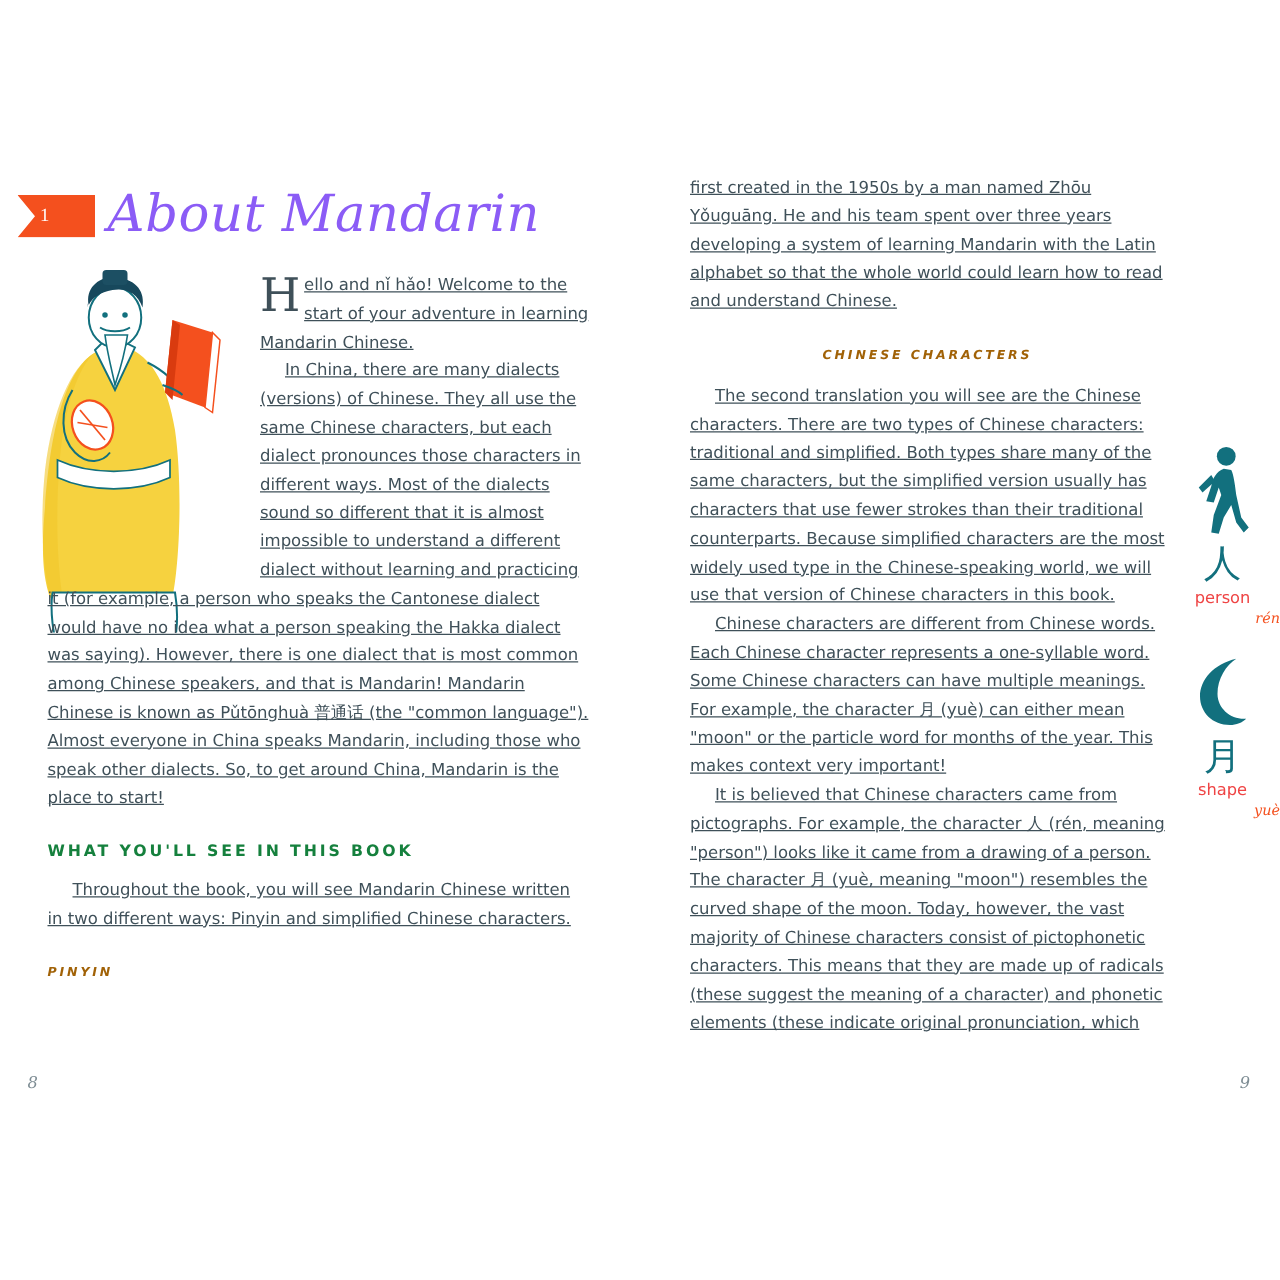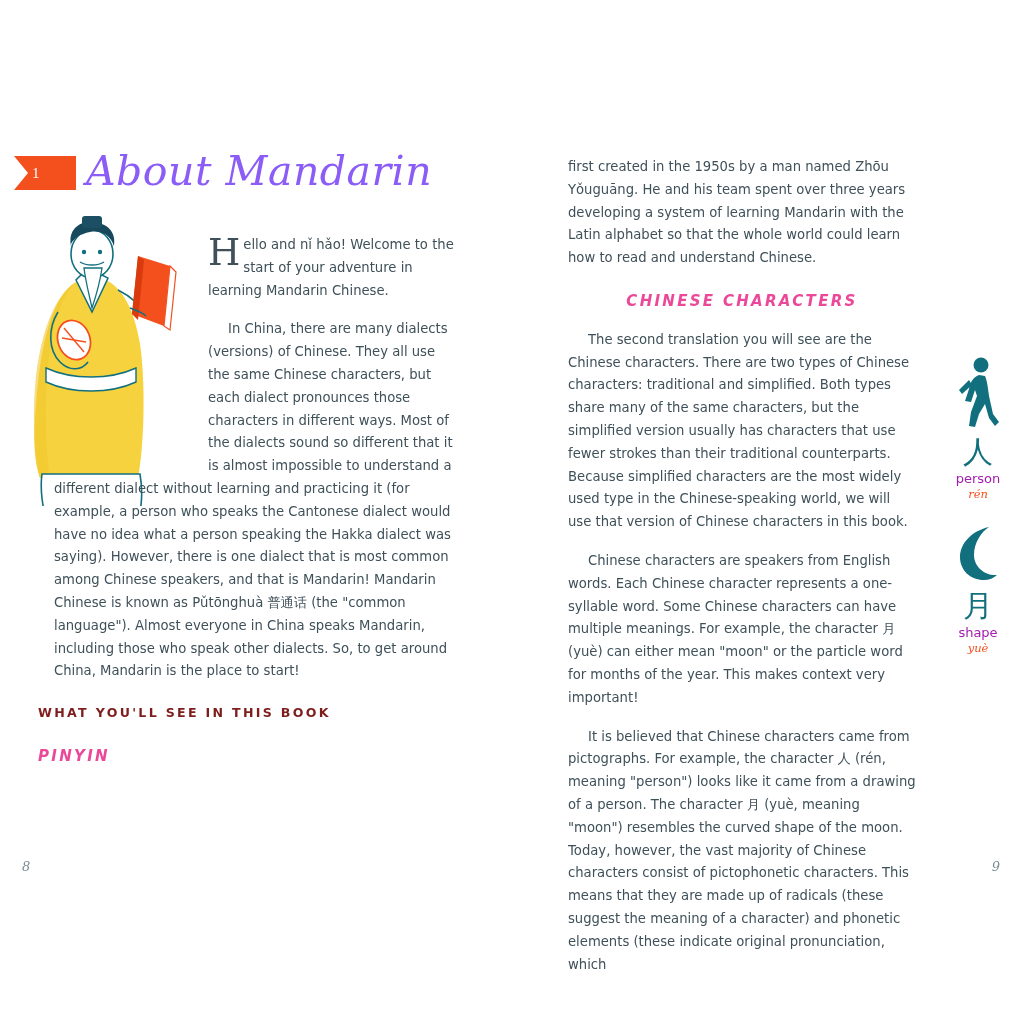--- a/index.html
+++ b/index.html
@@ -99,39 +99,40 @@
   .dropcap {
     float: left;
     font-family: "DejaVu Serif", serif;
     font-size: 37px;
     line-height: 33px;
     padding: 2px 3px 0 0;
     color: #3f5059;
   }
 
   p.para {
-    margin: 16px;
+    margin: 0;
     text-indent: 20px;
+    text-decoration: underline;
   }
   p.para.first { text-indent: 0; }
 
   .heading-teal {
     font-family: "DejaVu Sans", sans-serif;
     font-size: 12.6px;
     font-weight: bold;
-    color: #7f1d1d;
+    color: #15803d;
     letter-spacing: 2.3px;
     margin: 19px 0 9px 0;
   }
   .heading-orange {
     font-family: "DejaVu Sans", sans-serif;
-    font-size: 15px;
+    font-size: 10px;
     font-weight: bold;
     font-style: italic;
-    color: #ec4899;
+    color: #a16207;
     letter-spacing: 2.3px;
     text-align: center;
     margin: 20px 0 10px 0;
   }
   .heading-orange.left-h {
     text-align: left;
   }
 
   .folio {
     position: absolute;
@@ -161,29 +162,30 @@
   .fig-block { margin-bottom: 22px; }
   .fig-char {
     font-family: "DejaVu Sans", sans-serif;
     font-size: 30px;
     color: #12707e;
     line-height: 36px;
   }
   .fig-en {
     font-family: "DejaVu Sans", sans-serif;
     font-size: 13px;
-    color: #a21caf;
+    color: #ef4444;
     line-height: 17px;
   }
   .fig-py {
     font-family: "DejaVu Serif", serif;
     font-style: italic;
     font-size: 11.5px;
     color: #f4501e;
     line-height: 15px;
+    text-align: right;
   }
 </style>
 </head>
 <body>
 
 <div class="spread">
 
   <div class="page-left">
 
     <div class="chapter-flag">
@@ -236,36 +238,37 @@
         <path d="M112 92 C118 94 124 96 128 100" stroke="#12707e" stroke-width="1.6" fill="none"></path>
       </svg>
     </div>
 
     <div class="body-col left-text">
       <div class="illo-float"></div>
       <p class="para first"><span class="dropcap">H</span><span>ello and nǐ hǎo! Welcome to the start of your adventure in learning Mandarin Chinese.</span></p>
       <p class="para">In China, there are many dialects (versions) of Chinese. They all use the same Chinese characters, but each dialect pronounces those characters in different ways. Most of the dialects sound so different that it is almost impossible to understand a different dialect without learning and practicing it (for example, a person who speaks the Cantonese dialect would have no idea what a person speaking the Hakka dialect was saying). However, there is one dialect that is most common among Chinese speakers, and that is Mandarin! Mandarin Chinese is known as Pǔtōnghuà 普通话 (the "common language"). Almost everyone in China speaks Mandarin, including those who speak other dialects. So, to get around China, Mandarin is the place to start!</p>
 
       <div class="heading-teal">WHAT YOU'LL SEE IN THIS BOOK</div>
+      <p class="para">Throughout the book, you will see Mandarin Chinese written in two different ways: Pinyin and simplified Chinese characters.</p>
 
       <div class="heading-orange left-h">PINYIN</div>
     </div>
 
     <div class="folio folio-left">8</div>
   </div>
 
   <div class="page-right">
 
     <div class="body-col right-text">
       <p class="para first">first created in the 1950s by a man named Zhōu Yǒuguāng. He and his team spent over three years developing a system of learning Mandarin with the Latin alphabet so that the whole world could learn how to read and understand Chinese.</p>
 
       <div class="heading-orange">CHINESE CHARACTERS</div>
 
       <p class="para">The second translation you will see are the Chinese characters. There are two types of Chinese characters: traditional and simplified. Both types share many of the same characters, but the simplified version usually has characters that use fewer strokes than their traditional counterparts. Because simplified characters are the most widely used type in the Chinese-speaking world, we will use that version of Chinese characters in this book.</p>
-      <p class="para">Chinese characters are speakers from English words. Each Chinese character represents a one-syllable word. Some Chinese characters can have multiple meanings. For example, the character 月 (yuè) can either mean "moon" or the particle word for months of the year. This makes context very important!</p>
+      <p class="para">Chinese characters are different from Chinese words. Each Chinese character represents a one-syllable word. Some Chinese characters can have multiple meanings. For example, the character 月 (yuè) can either mean "moon" or the particle word for months of the year. This makes context very important!</p>
       <p class="para">It is believed that Chinese characters came from pictographs. For example, the character 人 (rén, meaning "person") looks like it came from a drawing of a person. The character 月 (yuè, meaning "moon") resembles the curved shape of the moon. Today, however, the vast majority of Chinese characters consist of pictophonetic characters. This means that they are made up of radicals (these suggest the meaning of a character) and phonetic elements (these indicate original pronunciation, which</p>
     </div>
 
     <div class="side-figs">
 
       <div class="fig-block">
         <div>
           <svg width="54" height="74" viewBox="0 0 54 74" xmlns="http://www.w3.org/2000/svg">
             <circle cx="30" cy="9" r="7.5" fill="#12707e"></circle>
             <path d="M28 19 C22 21 19 27 18 33 L14 45 L20 46 L24 34 L26 40 L20 56 L18 70 L24 71 L28 58 L34 48 L38 62 L44 70 L48 66 L42 58 L38 40 C37 32 36 24 34 20 Z" fill="#12707e"></path>

